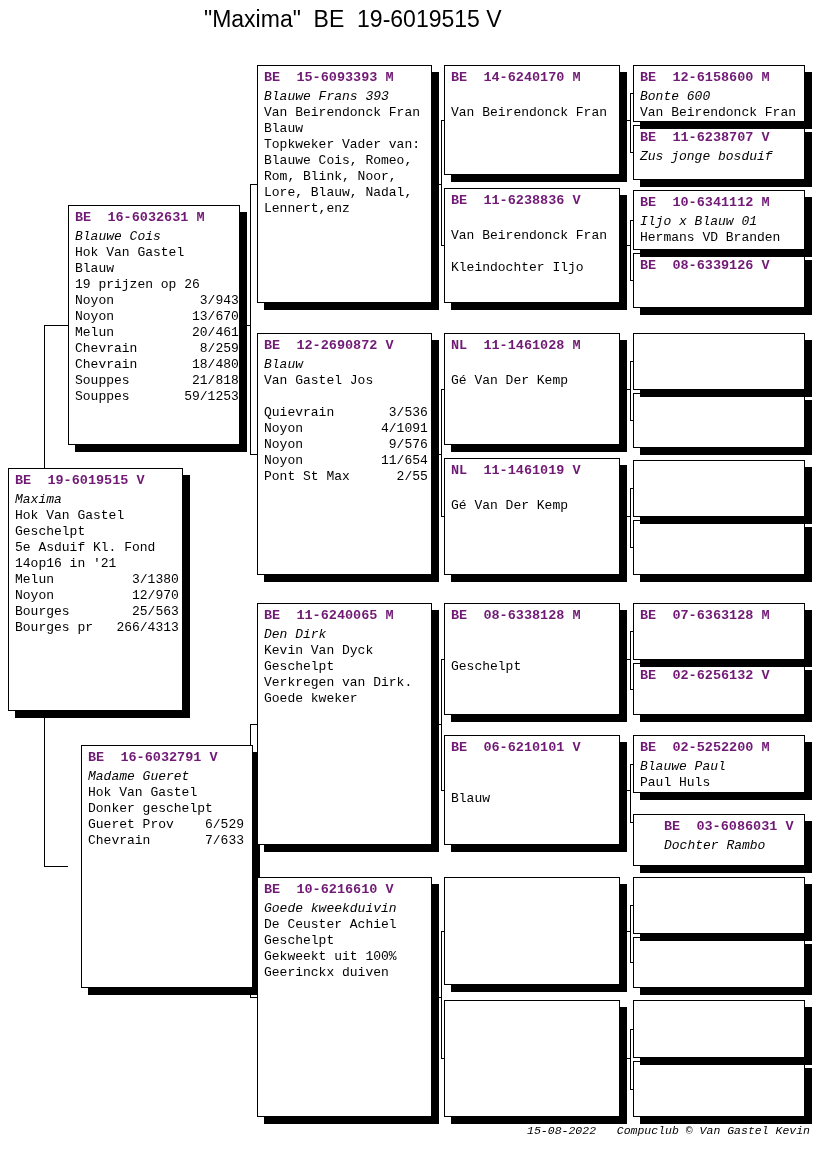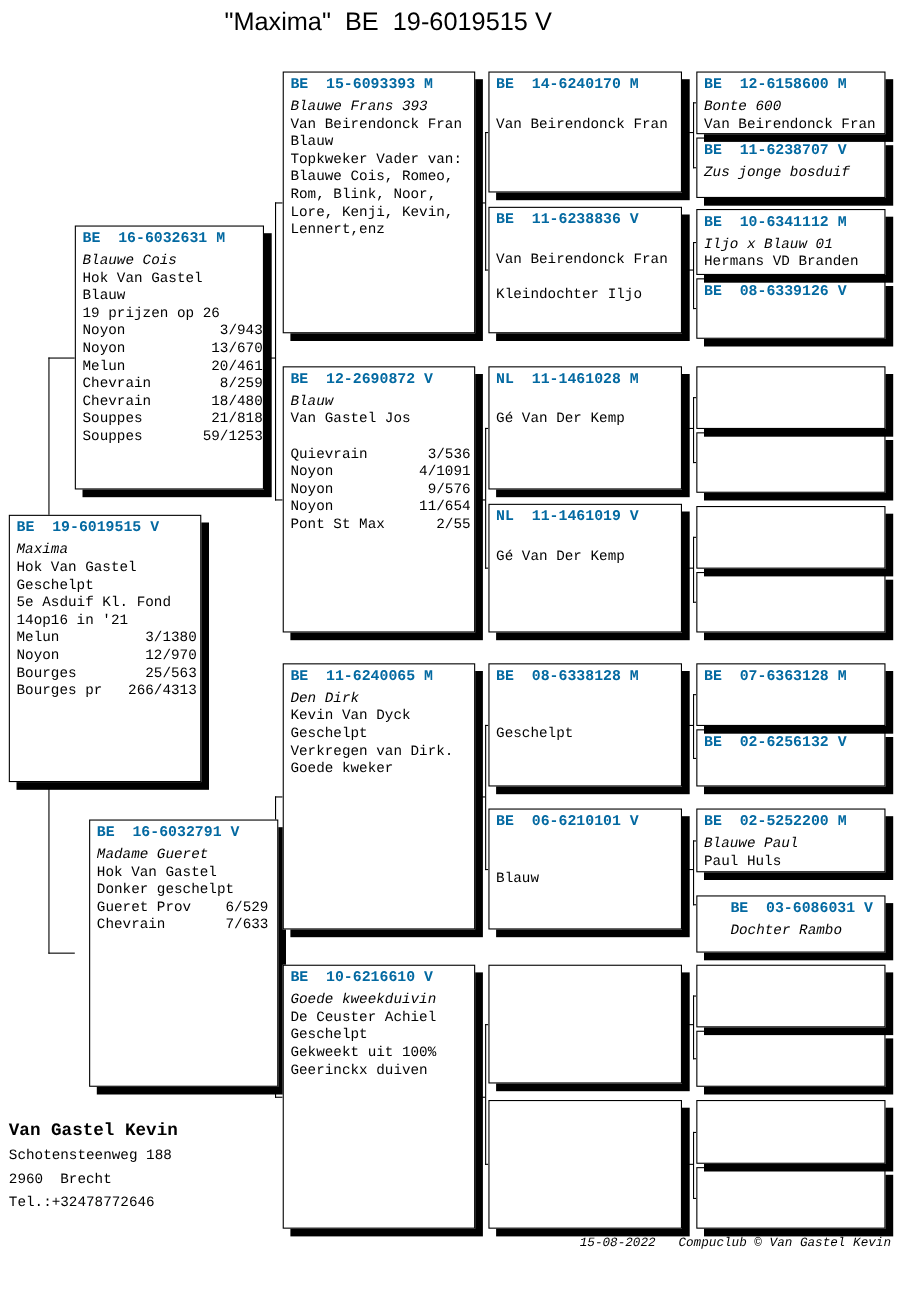--- a/index.html
+++ b/index.html
@@ -20,21 +20,21 @@
     background:#fff;
     border:1px solid #000;
     box-shadow:7px 7px 0 #000;
     box-sizing:border-box;
     padding:3px 6px 0 6px;
     overflow:hidden;
   }
   .box.ztop{z-index:2;}
   .box.zbot{z-index:1;}
   .box-header{
-    color:#0369a1;font-weight:bold;
+    color:#701a75;font-weight:bold;
     font-size:13.5px;line-height:17px;
     white-space:pre;margin-bottom:3px;
   }
   .box-name{
     font-style:italic;font-weight:normal;
     font-size:13px;line-height:16px;white-space:pre;
   }
   .box-line{
     font-size:13px;line-height:16px;white-space:pre;
   }
@@ -148,21 +148,21 @@
         <div class="box-line">Chevrain       7/633</div>
       </div>
       <div class="box" style="left: 257px; top: 65px; width: 175px; height: 238px;">
         <div class="box-header">BE  15-6093393 M</div>
         <div class="box-name">Blauwe Frans 393</div>
         <div class="box-line">Van Beirendonck Fran</div>
         <div class="box-line">Blauw</div>
         <div class="box-line">Topkweker Vader van:</div>
         <div class="box-line">Blauwe Cois, Romeo,</div>
         <div class="box-line">Rom, Blink, Noor,</div>
-        <div class="box-line">Lore, Kenji, Kevin,</div>
+        <div class="box-line">Lore, Blauw, Nadal,</div>
         <div class="box-line">Lennert,enz</div>
       </div>
       <div class="box" style="left: 257px; top: 333px; width: 175px; height: 242px;">
         <div class="box-header">BE  12-2690872 V</div>
         <div class="box-name">Blauw</div>
         <div class="box-line">Van Gastel Jos</div>
         <div class="box-line">&nbsp;</div>
         <div class="box-line">Quievrain       3/536</div>
         <div class="box-line">Noyon          4/1091</div>
         <div class="box-line">Noyon           9/576</div>
@@ -276,21 +276,15 @@
         <div class="box-header">&nbsp;</div>
       </div>
       <div class="box ztop" style="left: 633px; top: 1000px; width: 172px; height: 58px;">
         <div class="box-header">&nbsp;</div>
       </div>
       <div class="box zbot" style="left: 633px; top: 1061px; width: 172px; height: 56px;">
         <div class="box-header">&nbsp;</div>
       </div>
     </div>
 
-  <div id="owner">
-    <div id="owner-name">Van Gastel Kevin</div>
-    <div class="owner-line">Schotensteenweg 188</div>
-    <div class="owner-line">2960  Brecht</div>
-    <div class="owner-line">Tel.:+32478772646</div>
-  </div>
 
   <div id="footer"><span>15-08-2022</span><span>   </span><span>Compuclub © Van Gastel Kevin</span></div>
 </div>
 
 </body></html>

